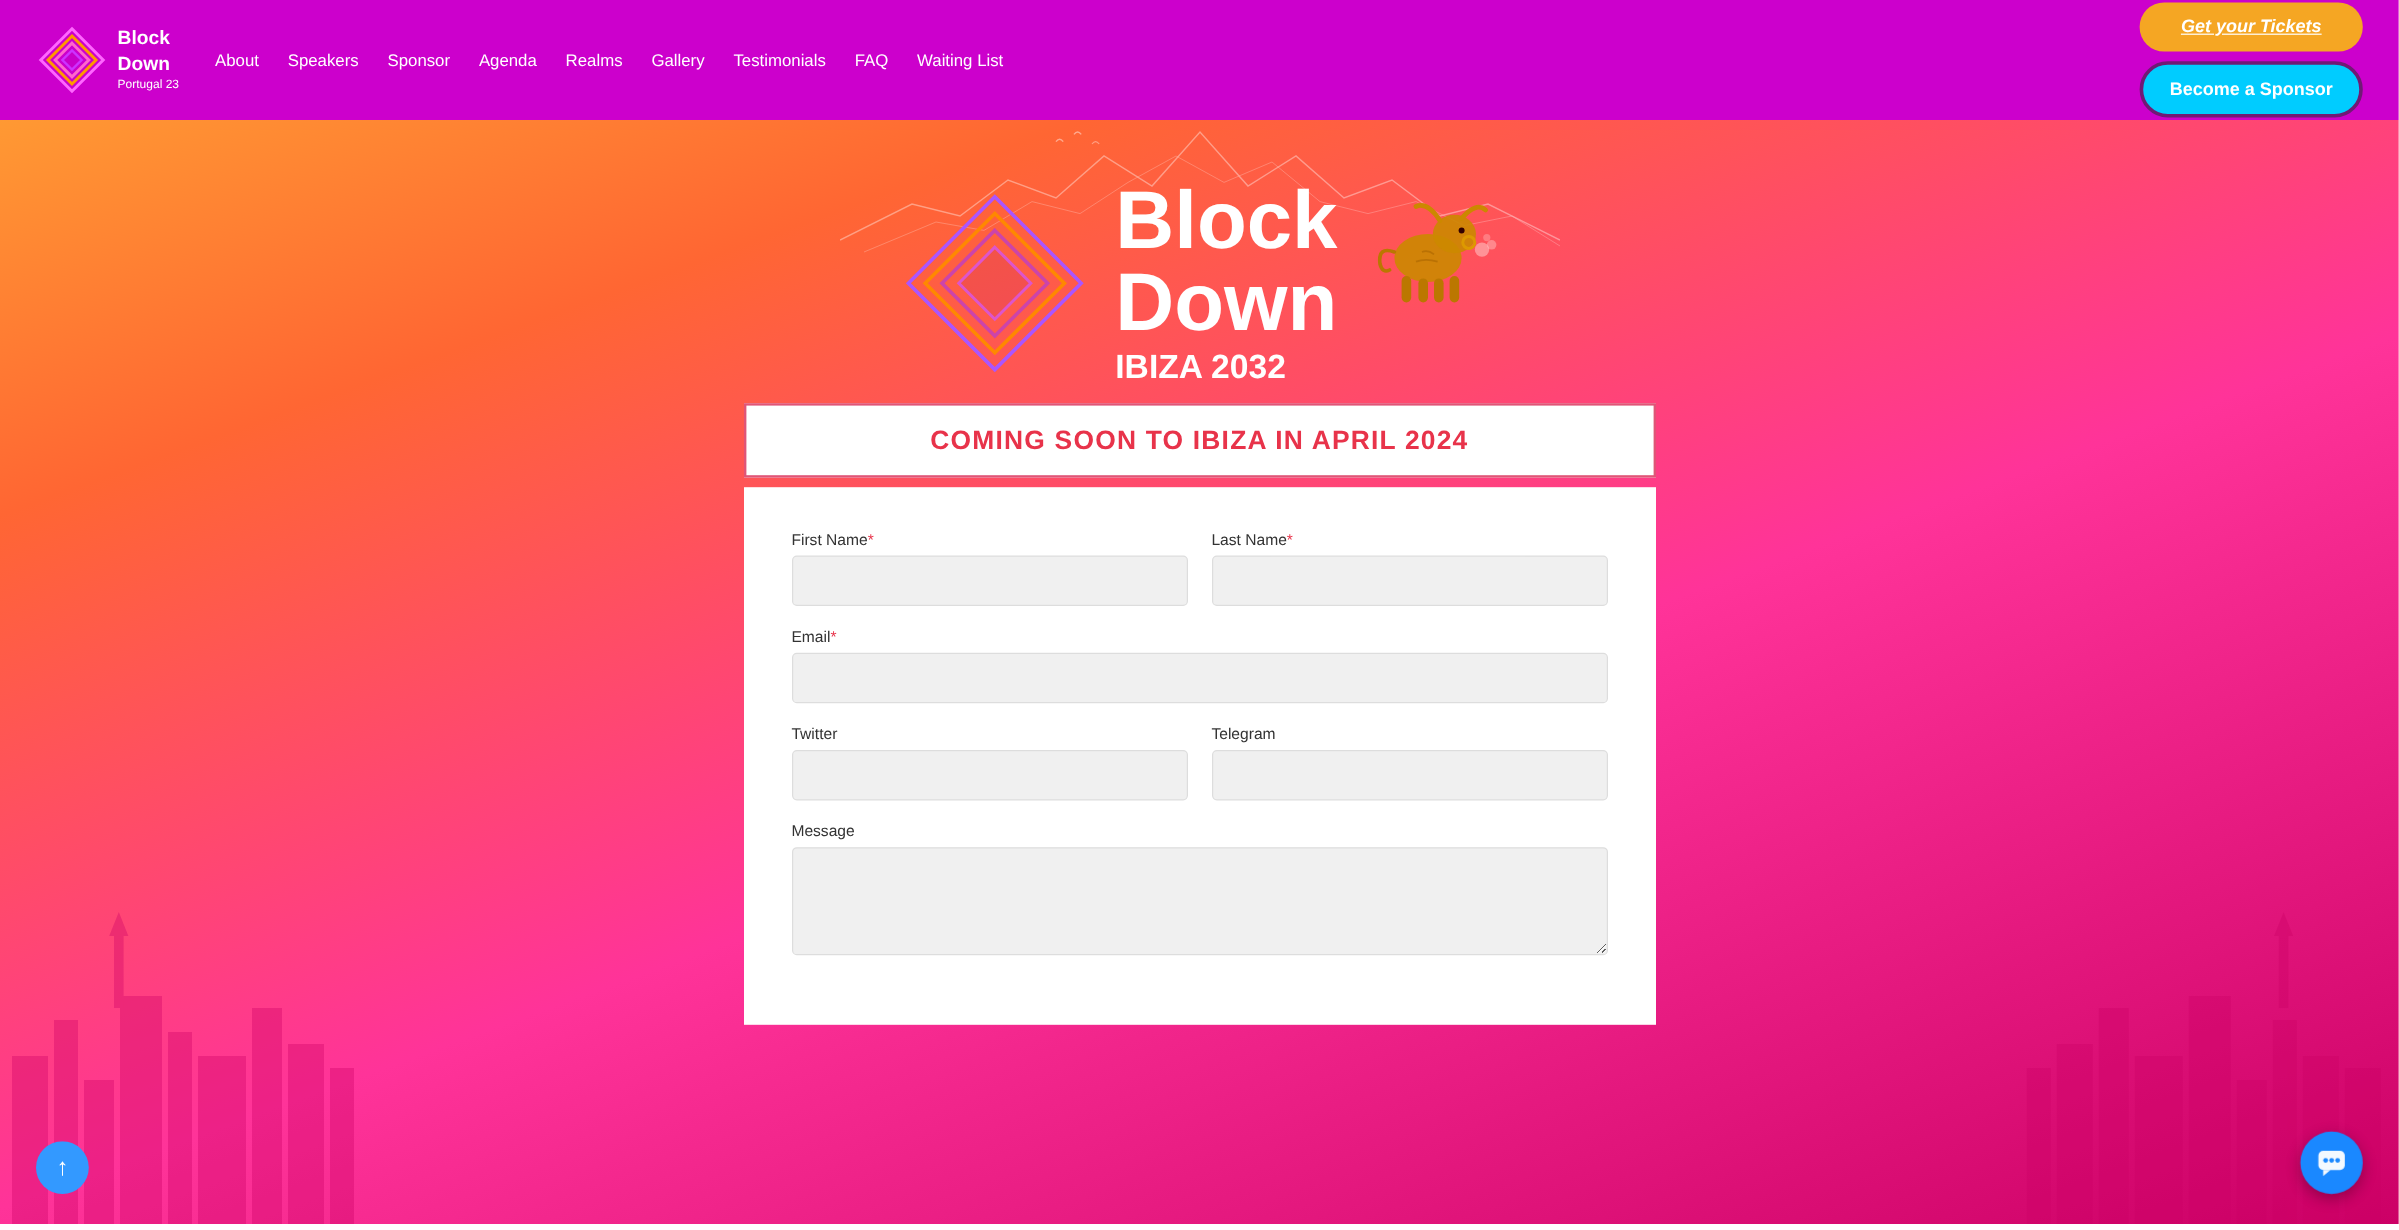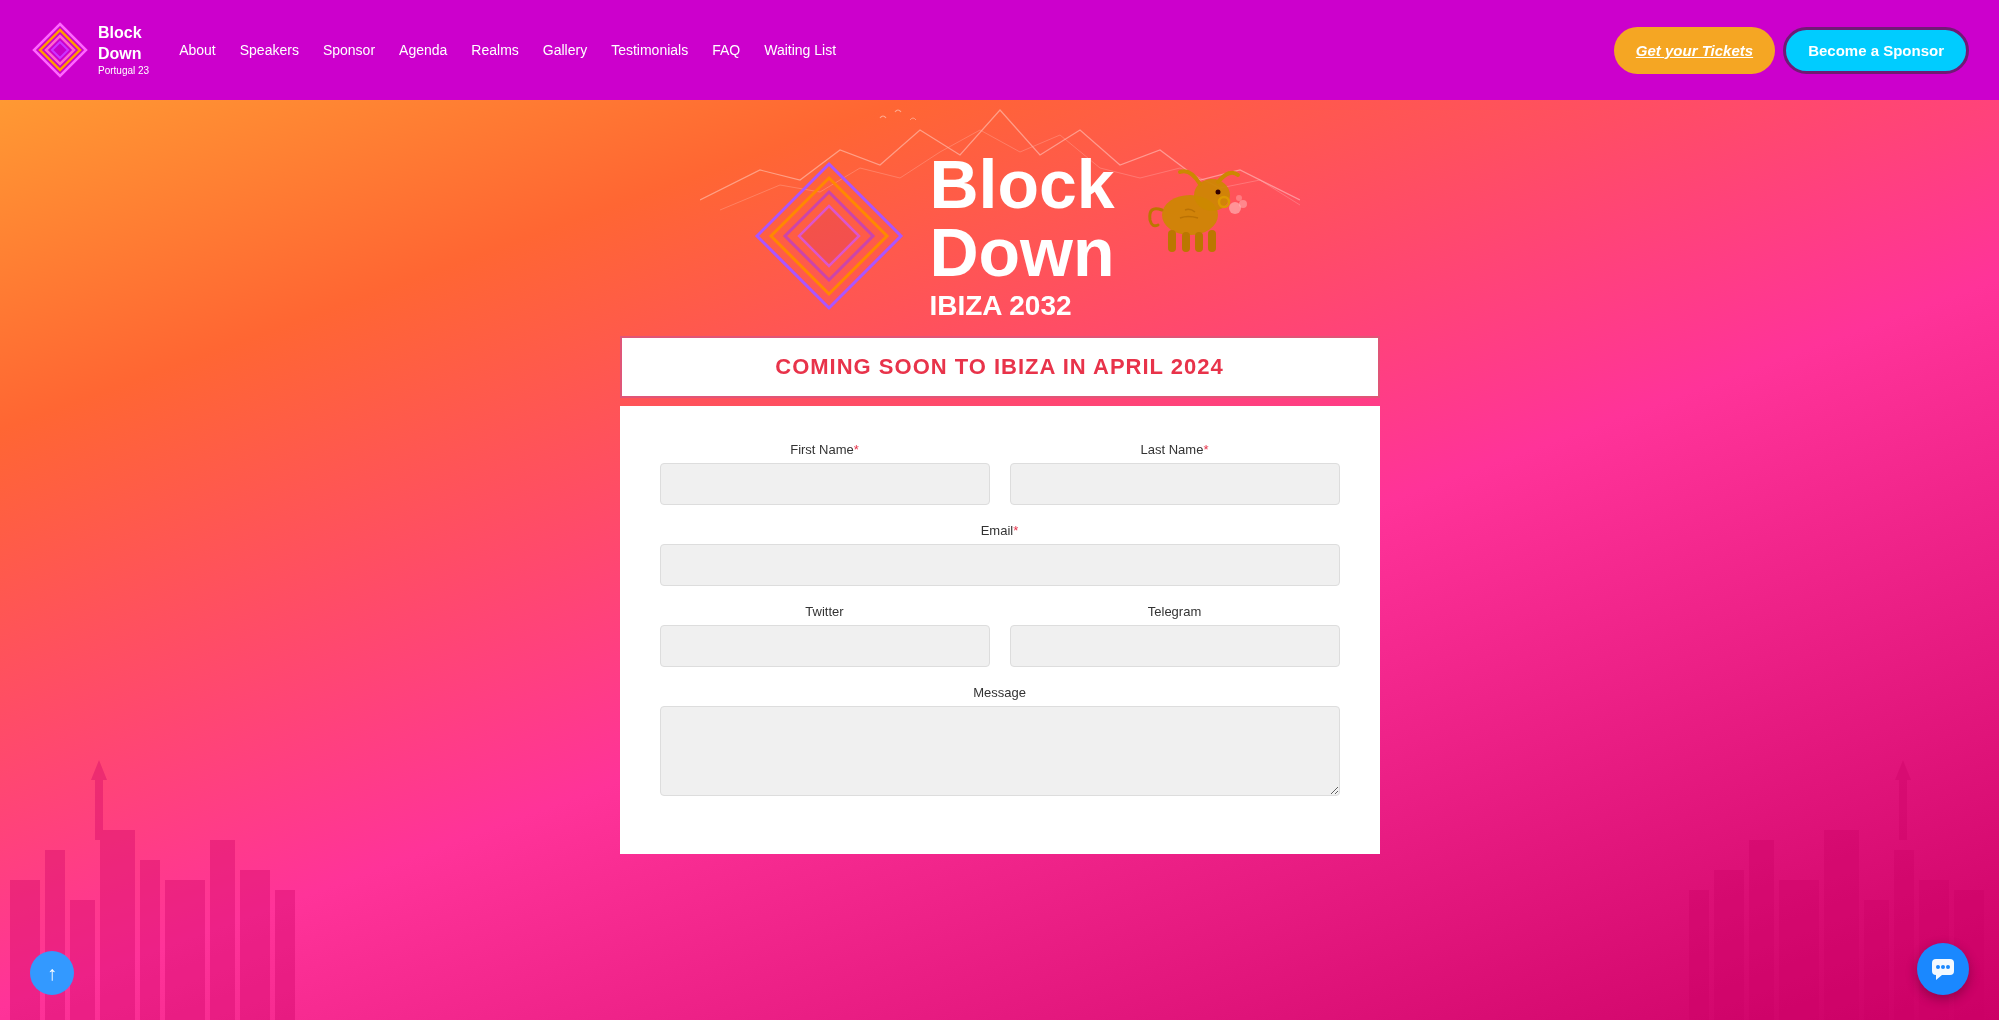--- a/index.html
+++ b/index.html
@@ -44,20 +44,21 @@
       color: white;
       text-decoration: none;
       font-size: 14px;
       white-space: nowrap;
       cursor: pointer;
     }
     .nav-buttons {
       display: flex;
       gap: 8px;
       flex-shrink: 0;
+      flex-direction: column;
     }
     .btn-tickets {
       background: #f5a623;
       color: white;
       border: none;
       border-radius: 30px;
       padding: 12px 22px;
       font-size: 15px;
       font-weight: bold;
       cursor: pointer;
@@ -169,21 +170,20 @@
     }
     .form-row {
       display: flex;
       gap: 20px;
       margin-bottom: 18px;
     }
     .form-group {
       display: flex;
       flex-direction: column;
       flex: 1;
-      align-items: center;
     }
     .form-group.full { flex: 1; }
     .form-label {
       font-size: 13px;
       color: #333;
       margin-bottom: 6px;
     }
     .form-label span.required { color: #e8334a; }
     .form-input {
       background: #f0f0f0;

